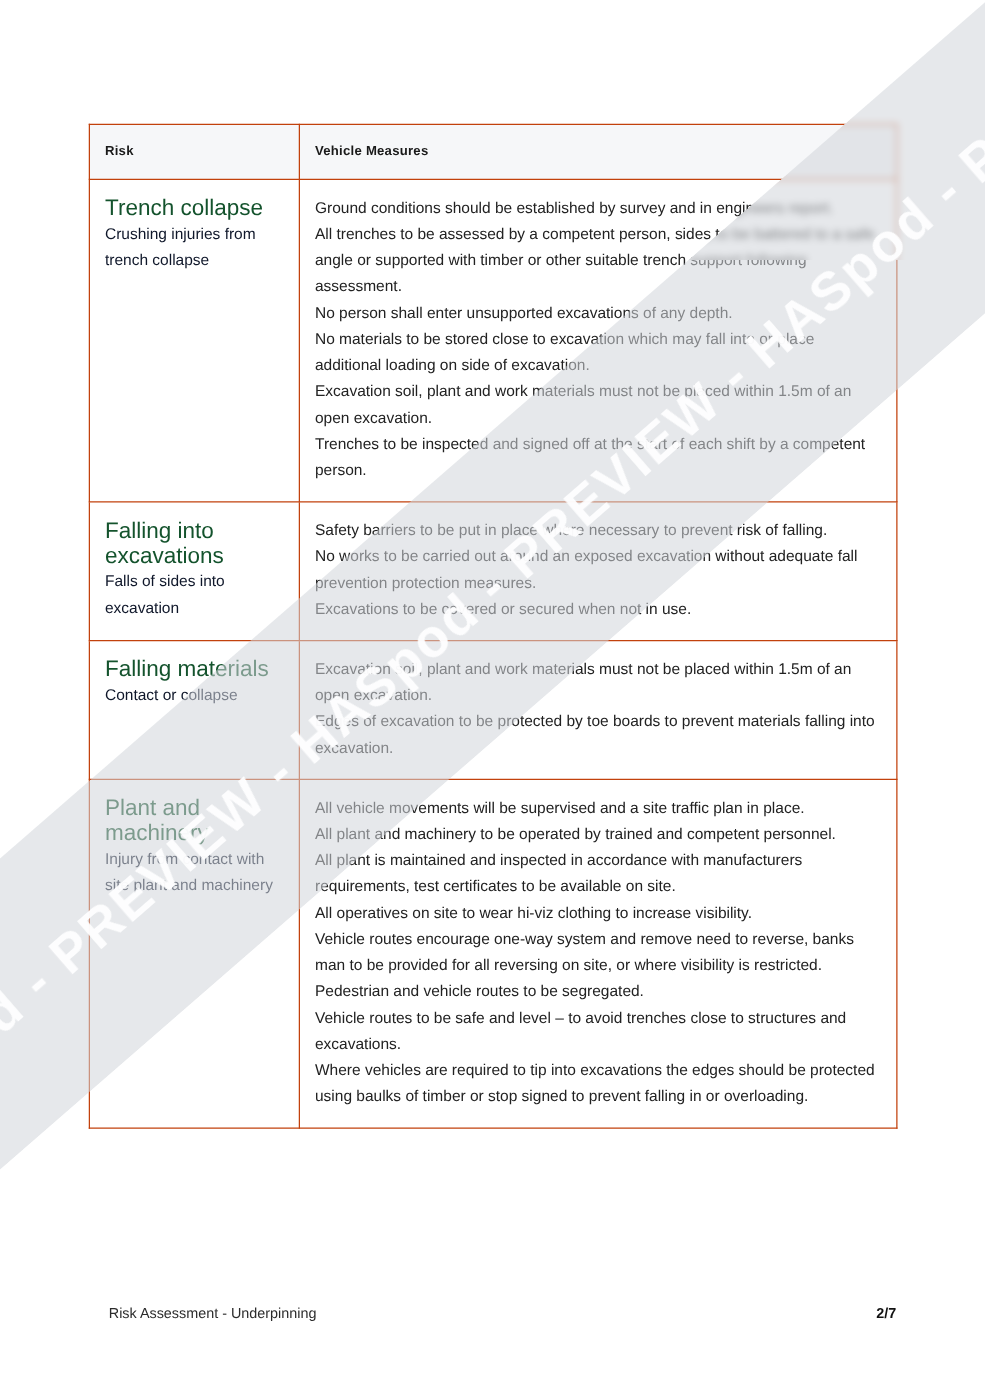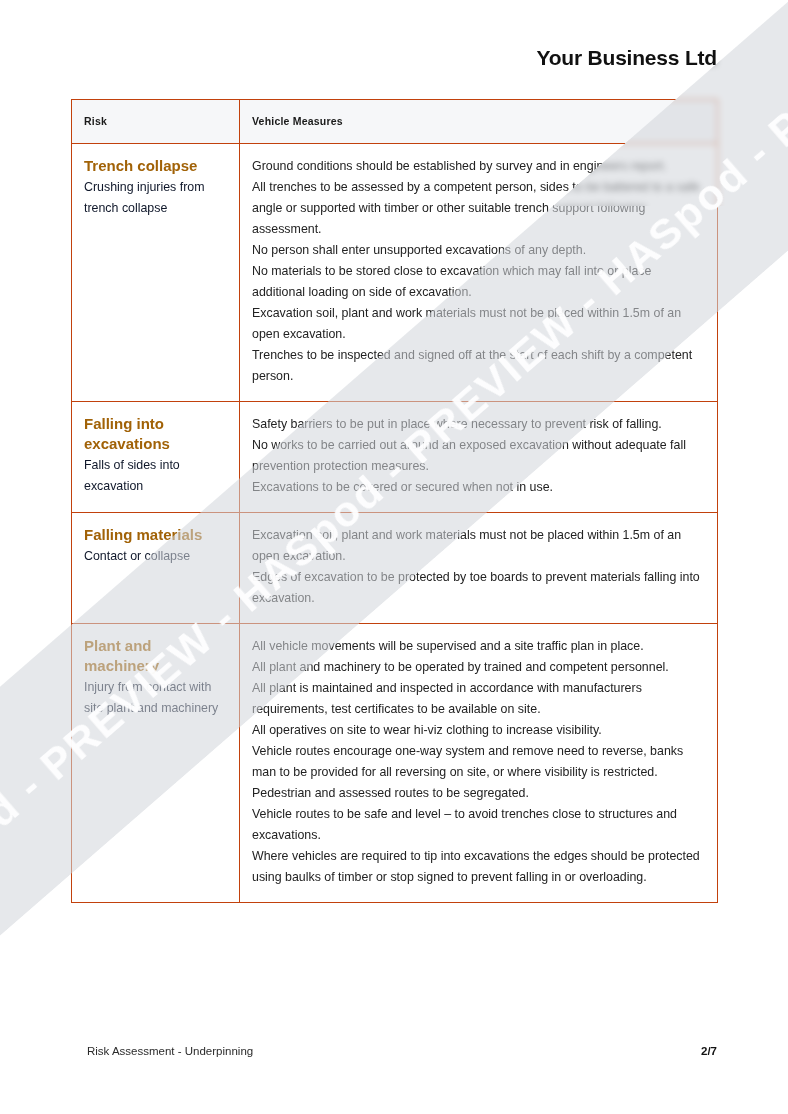--- a/index.html
+++ b/index.html
@@ -72,24 +72,24 @@
   }
 
   .risk-table tbody td {
     padding: 12px 12px 14px 12px;
     font-size: 12.4px;
     line-height: 21px;
     color: #222222;
   }
 
   .risk-title {
-    font-weight: bold;
-    font-size: 15px;
+    font-weight: normal;
+    font-size: 18px;
     line-height: 20px;
-    color: #a16207;
+    color: #14532d;
     display: block;
     margin-bottom: 1px;
   }
   .risk-desc {
     display: block;
     font-size: 12.4px;
     line-height: 21px;
     color: #0f172a;
   }
 
@@ -147,23 +147,20 @@
     letter-spacing: 2px;
     padding-left: 20px;
     opacity: 0.95;
   }
 </style>
 </head>
 <body>
 
 <div class="page">
 
-  <div class="doc-header">
-    <div class="business-name">Your Business Ltd</div>
-  </div>
 
   <table class="risk-table">
     <colgroup>
       <col class="c-risk">
       <col class="c-ctrl">
     </colgroup>
     <thead>
       <tr>
         <th>Risk</th>
         <th>Vehicle Measures</th>
@@ -213,21 +210,21 @@
         <td>
           <span class="risk-title">Plant and machinery</span>
           <span class="risk-desc">Injury from contact with site plant and machinery</span>
         </td>
         <td>
           <span class="measure">All vehicle movements will be supervised and a site traffic plan in place.</span>
           <span class="measure">All plant and machinery to be operated by trained and competent personnel.</span>
           <span class="measure">All plant is maintained and inspected in accordance with manufacturers requirements, test certificates to be available on site.</span>
           <span class="measure">All operatives on site to wear hi-viz clothing to increase visibility.</span>
           <span class="measure">Vehicle routes encourage one-way system and remove need to reverse, banks man to be provided for all reversing on site, or where visibility is restricted.</span>
-          <span class="measure">Pedestrian and assessed routes to be segregated.</span>
+          <span class="measure">Pedestrian and vehicle routes to be segregated.</span>
           <span class="measure">Vehicle routes to be safe and level – to avoid trenches close to structures and excavations.</span>
           <span class="measure">Where vehicles are required to tip into excavations the edges should be protected using baulks of timber or stop signed to prevent falling in or overloading.</span>
         </td>
       </tr>
 
     </tbody>
   </table>
 
   <div class="doc-footer">
     <div>Risk Assessment - Underpinning</div>

